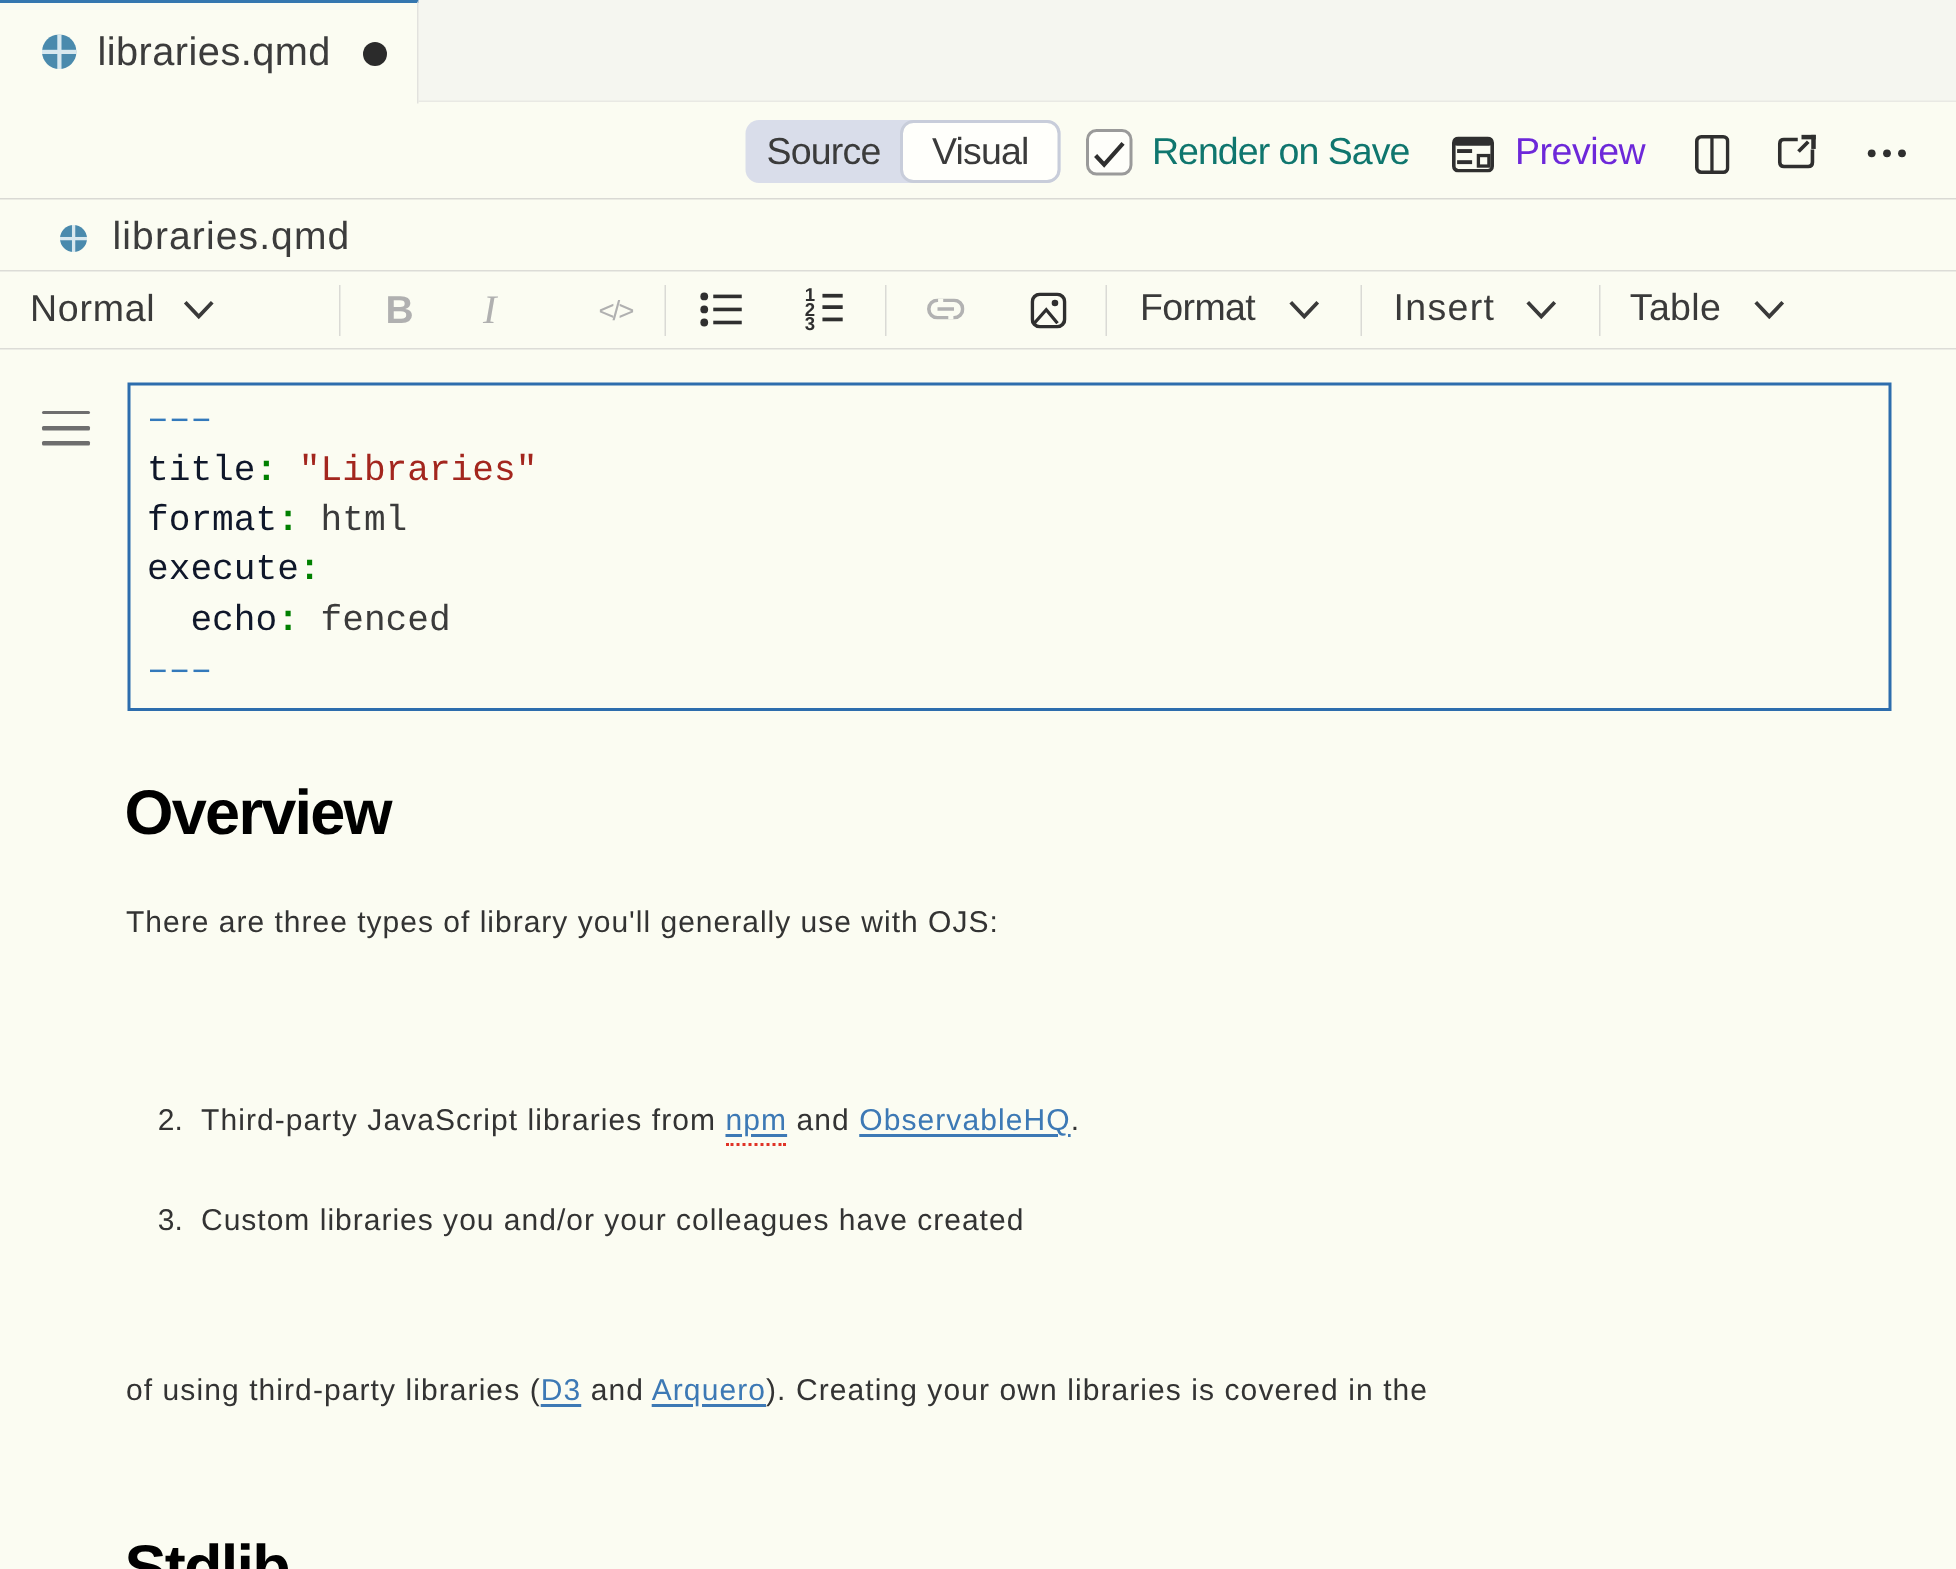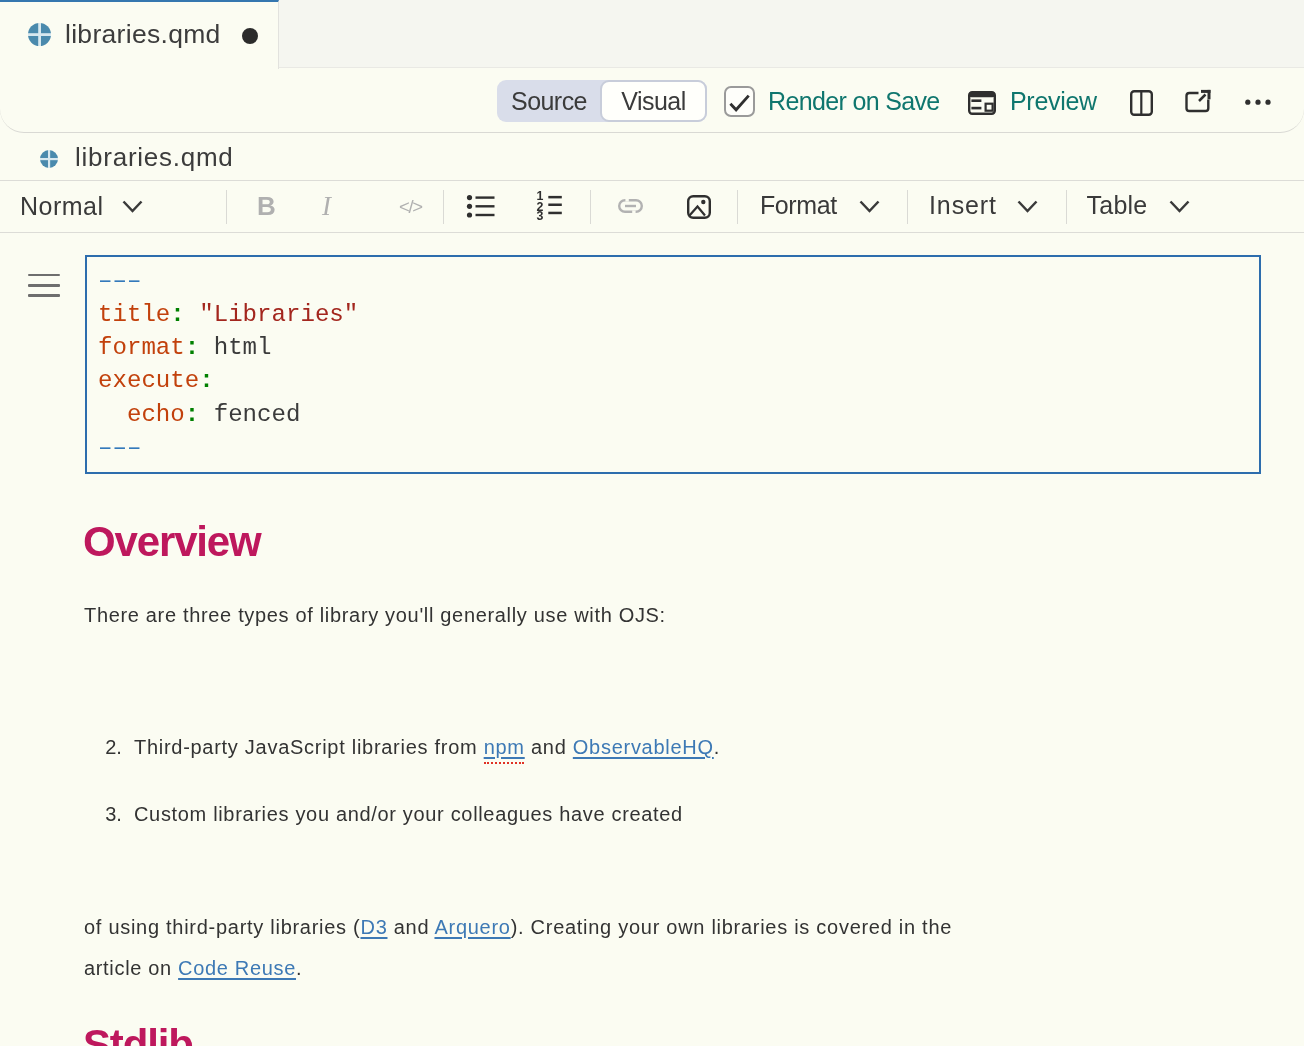--- a/index.html
+++ b/index.html
@@ -7,50 +7,50 @@
   body { font-family:"Liberation Sans", sans-serif; background:#fbfcf2; position:relative; }
 
   
   .tabbar { position:absolute; left:0; top:0; width:1304px; height:68px; background:#f5f6f0; border-bottom:1px solid #e9e9e4; }
   .tab { position:absolute; left:0; top:0; width:279px; height:69px; background:#fbfcf2; border-top:2px solid #3577af; border-right:1px solid #e2e2de; }
   .tab .qicon { position:absolute; left:28px; top:21px; }
   .tab .fname { position:absolute; left:65px; top:19.3px; font-size:26.5px; line-height:1; color:#3c3c3c; letter-spacing:0.3px; }
   .tab .dot { position:absolute; left:241.8px; top:25.5px; width:16.5px; height:16.5px; border-radius:50%; background:#2b2b2b; }
 
   
-  .actions { position:absolute; left:0; top:69px; width:1304px; height:64px; border-bottom:1px solid #d9d9d4;border-radius:24px; }
+  .actions { position:absolute; left:0; top:69px; width:1304px; height:64px; border-bottom:1px solid #d9d9d4; }
   .seg { position:absolute; left:497px; top:11px; width:210px; height:42px; background:#d9ddea; border-radius:9px; }
   .seg .src { position:absolute; left:0; top:0; width:104px; height:42px; font-size:25px; letter-spacing:-0.55px; color:#3b3b3b; text-align:center; line-height:42px; }
   .seg .vis { position:absolute; left:103px; top:0px; width:107px; height:42px; background:#fffffb; border:2px solid #c8cdda; border-radius:9px; font-size:25px; letter-spacing:-0.55px; color:#3b3b3b; text-align:center; line-height:38px; }
   .cb { position:absolute; left:723.7px; top:17px; width:31px; height:31px; border:2px solid #9a9a9a; border-radius:7px; background:#fefefa; }
   .lbl-ros { position:absolute; left:768px; top:88.6px; font-size:25px; letter-spacing:-0.65px; line-height:1; color:#0f766e; }
-  .lbl-prev { position:absolute; left:1010px; top:88.6px; font-size:25px; letter-spacing:-0.3px; line-height:1; color:#0f766e; }
+  .lbl-prev { position:absolute; left:1010px; top:88.6px; font-size:25px; letter-spacing:-0.3px; line-height:1; color:#6d28d9; }
   .icn { position:absolute; }
 
   
   .breadcrumb { position:absolute; left:0; top:133px; width:1304px; height:48px; border-bottom:1px solid #dcdcd7; }
   .breadcrumb .fname { position:absolute; left:75px; top:11px; font-size:26px; line-height:1; color:#3c3c3c; letter-spacing:0.75px; }
   .breadcrumb .qicon { position:absolute; left:40px; top:17px; }
 
   
   .fmtbar { position:absolute; left:0; top:182px; width:1084px; height:51px; font-size:25px; color:#3a3a3a; }
   .fmtbar .sep { position:absolute; top:8px; width:1px; height:34px; background:#dadad5; }
   .fmtbar .tx { position:absolute; top:11px; line-height:1; }
   .gray { color:#b0b0b0; }
   .fmtline { position:absolute; left:0; top:232px; width:1304px; height:1px; background:#dcdcd7; }
 
   
   .content { position:absolute; left:0; top:233px; width:1304px; height:813px; }
   .yaml { position:absolute; left:85px; top:21.5px; width:1176px; height:219px; border:2px solid #2d6dad; padding:7.6px 0 0 11px;
           font-family:"Liberation Mono", monospace; font-size:24.1px; line-height:33.4px; white-space:pre; color:#3b3b3b; }
-  .k { color:#c2410c; } .c { color:#008000; font-weight:bold; } .s { color:#a3261e; } .d { color:#3379bb; }
+  .k { color:#0f172a; } .c { color:#008000; font-weight:bold; } .s { color:#a3261e; } .d { color:#3379bb; }
   .grip { position:absolute; left:28px; top:41px; width:31.5px; height:24px; }
   .grip div { height:2.4px; background:#6e6e6e; margin-bottom:7.8px; border-radius:1px; }
 
-  h1 { position:absolute; left:83px; font-size:42px; line-height:1; font-weight:bold; color:#be185d; letter-spacing:-1.15px; }
+  h1 { position:absolute; left:83px; font-size:42px; line-height:1; font-weight:bold; color:#000000; letter-spacing:-1.15px; }
   .body-line { position:absolute; left:84px; font-size:20px; line-height:1; color:#333; white-space:nowrap; letter-spacing:0.67px; }
   .li-n { display:inline-block; width:28.8px; margin-left:21.2px; letter-spacing:0; }
   a { color:#3d79b5; text-decoration:underline; text-underline-offset:2.5px; text-decoration-thickness:2.2px; }
   .sp { position:relative; }
   .sp:after { content:""; position:absolute; left:0; right:1px; bottom:-6px; border-bottom:2.5px dotted #e03226; }
 </style>
 </head>
 <body>
 
 <div class="tabbar"></div>
@@ -176,15 +176,14 @@
 <span class="k">format</span><span class="c">:</span> html
 <span class="k">execute</span><span class="c">:</span>
   <span class="k">echo</span><span class="c">:</span> fenced
 <span class="d">–––</span></div>
 
   <h1 style="top:288px">Overview</h1>
   <div class="body-line" style="top:372.4px">There are three types of library you'll generally use with OJS:</div>
   <div class="body-line" style="top:504.1px; letter-spacing:0.72px"><span class="li-n">2.</span>Third-party JavaScript libraries from <a class="sp">npm</a> and <a>ObservableHQ</a>.</div>
   <div class="body-line" style="top:570.9px"><span class="li-n">3.</span>Custom libraries you and/or your colleagues have created</div>
   <div class="body-line" style="top:684.2px; letter-spacing:0.72px">of using third-party libraries (<a>D3</a> and <a>Arquero</a>). Creating your own libraries is covered in the</div>
-  <div class="body-line" style="top:724.9px">article on <a>Code Reuse</a>.</div>
   <h1 style="top:791.4px">Stdlib</h1>
 </div>
 
 </body></html>

